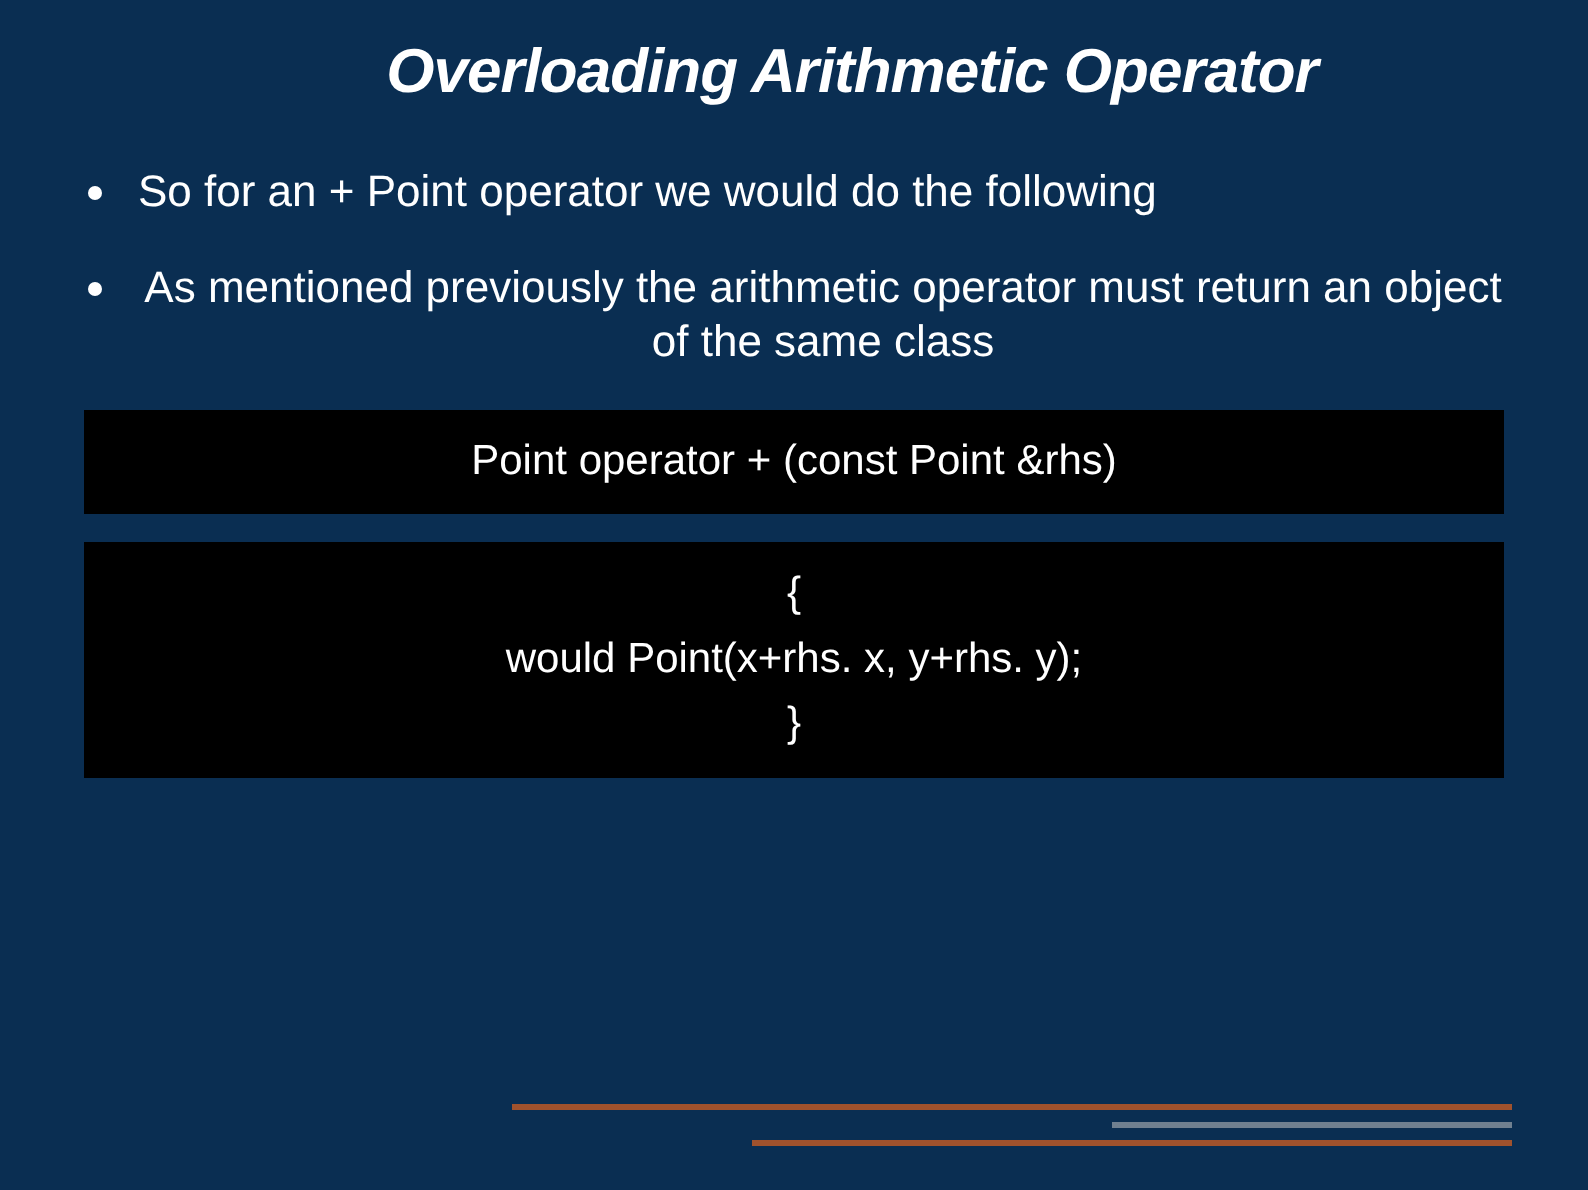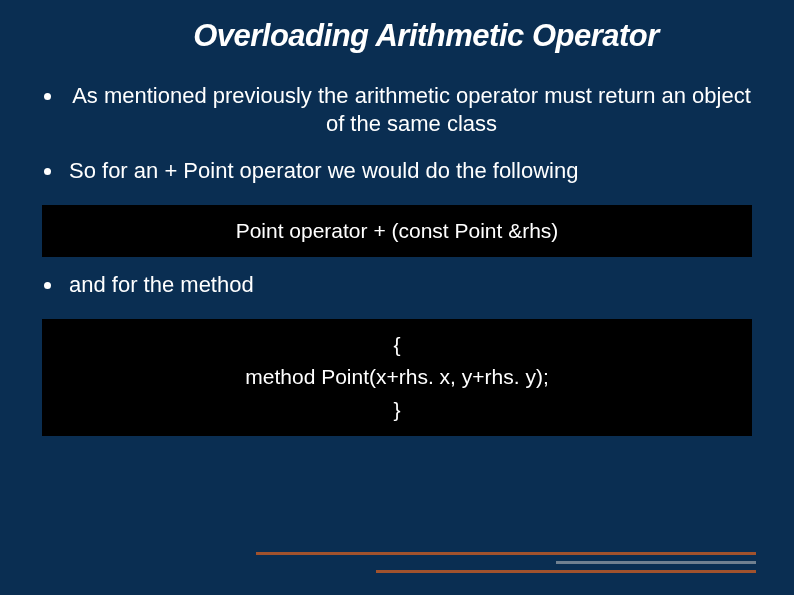--- a/index.html
+++ b/index.html
@@ -86,40 +86,36 @@
 <body>
 
 <div class="slide">
 
   <div class="title">Overloading Arithmetic Operator</div>
 
   <div class="body">
 
     <div class="bullet">
       <div class="dot"></div>
-      <div class="text">As mentioned previously the arithmetic operator must return an object of  the same class</div>
+      <div class="text">So for an + Point operator we would do the following</div>
     </div>
 
     <div class="bullet">
       <div class="dot"></div>
-      <div class="text">So for an + Point operator we would do the following</div>
+      <div class="text">As mentioned previously the arithmetic operator must return an object of  the same class</div>
     </div>
 
     <div class="code-block">
       <div class="code-line">Point operator + (const Point &amp;rhs)</div>
     </div>
 
-    <div class="bullet">
-      <div class="dot"></div>
-      <div class="text">and for the method</div>
-    </div>
 
     <div class="code-block">
       <div class="code-line">{</div>
-      <div class="code-line">method Point(x+rhs. x, y+rhs. y);</div>
+      <div class="code-line">would Point(x+rhs. x, y+rhs. y);</div>
       <div class="code-line">}</div>
     </div>
 
   </div>
 
   <div class="footer">
     <div class="line-top"></div>
     <div class="line-mid"></div>
     <div class="line-bot"></div>
   </div>

